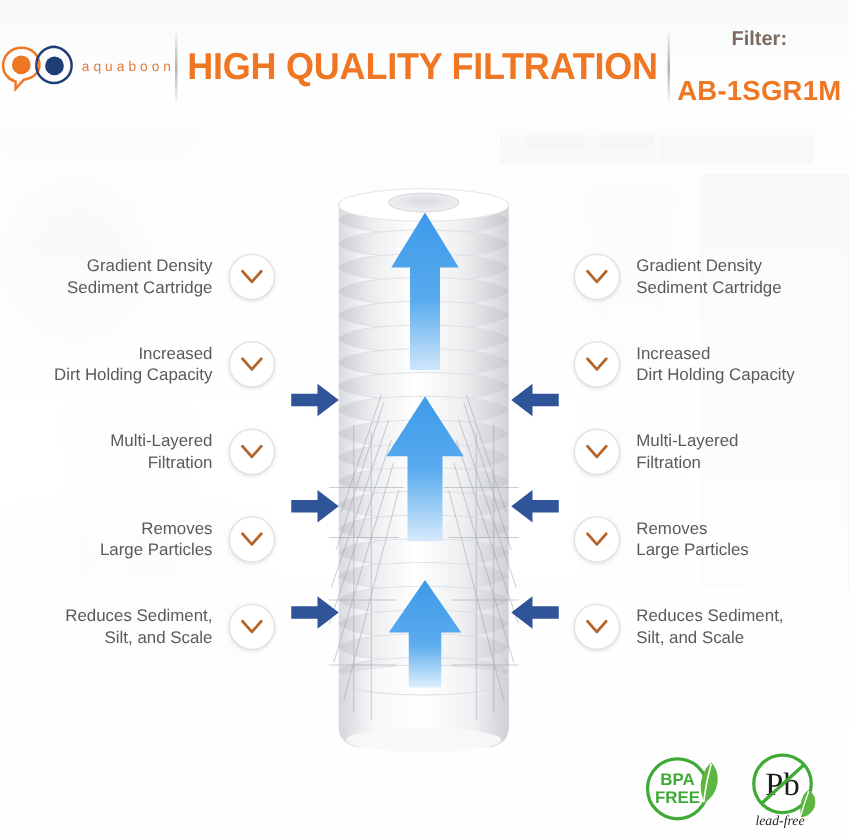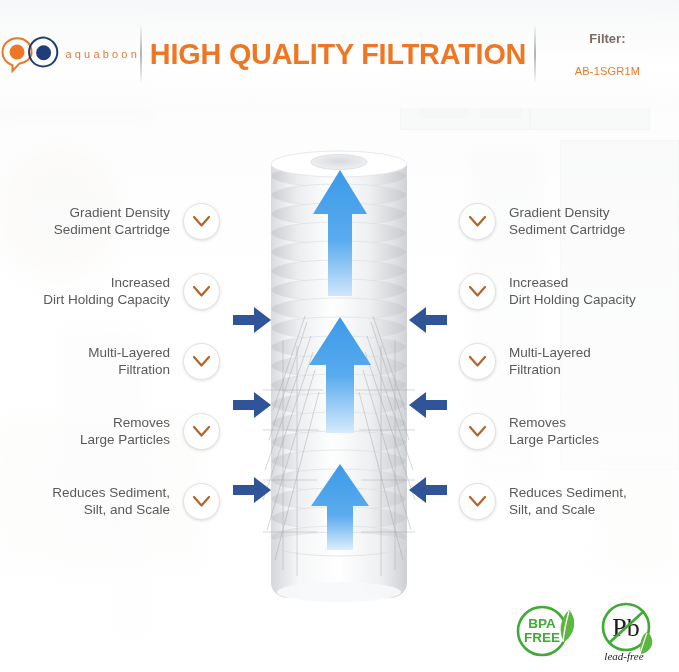--- a/index.html
+++ b/index.html
@@ -93,22 +93,22 @@
     font-size:15.5px; color:#58595b; font-weight:400;
     white-space:nowrap;
   }
 
   .filter-block {
     width:150px; height:108px;
     display:flex; flex-direction:column;
     align-items:center; justify-content:center;
     gap:3px;
   }
-  .filter-label { font-size:13px; font-weight:bold; color:#7e6a5e; }
-  .filter-code  { font-size:11px; font-weight:normal; color:#ef7622; letter-spacing:0.2px;margin-top:16px; }
+  .filter-label { font-size:16px; font-weight:bold; color:#7e6a5e; }
+  .filter-code  { font-size:22px; font-weight:bold; color:#ef7622; letter-spacing:0.2px;margin-top:16px; }
 
   
   .feat-col {
     position:absolute; top:198px;
     display:flex; flex-direction:column;
     gap:24px;
     z-index:5;
   }
   .feat-left  { left:14px;  width:206px; align-items:flex-end; }
   .feat-right { right:14px; width:206px; align-items:flex-start; }

